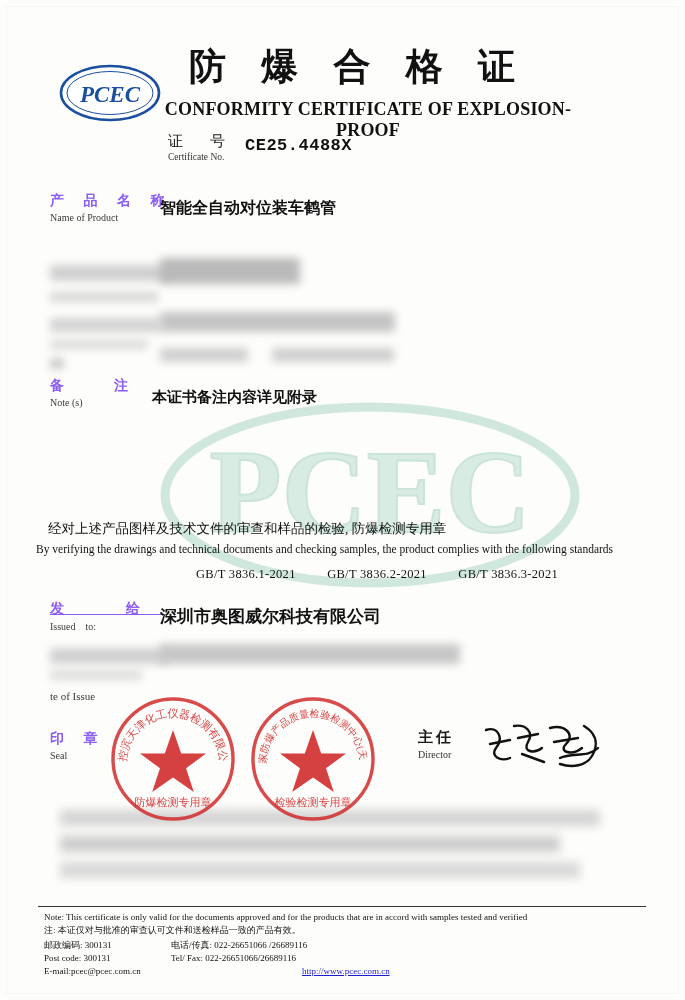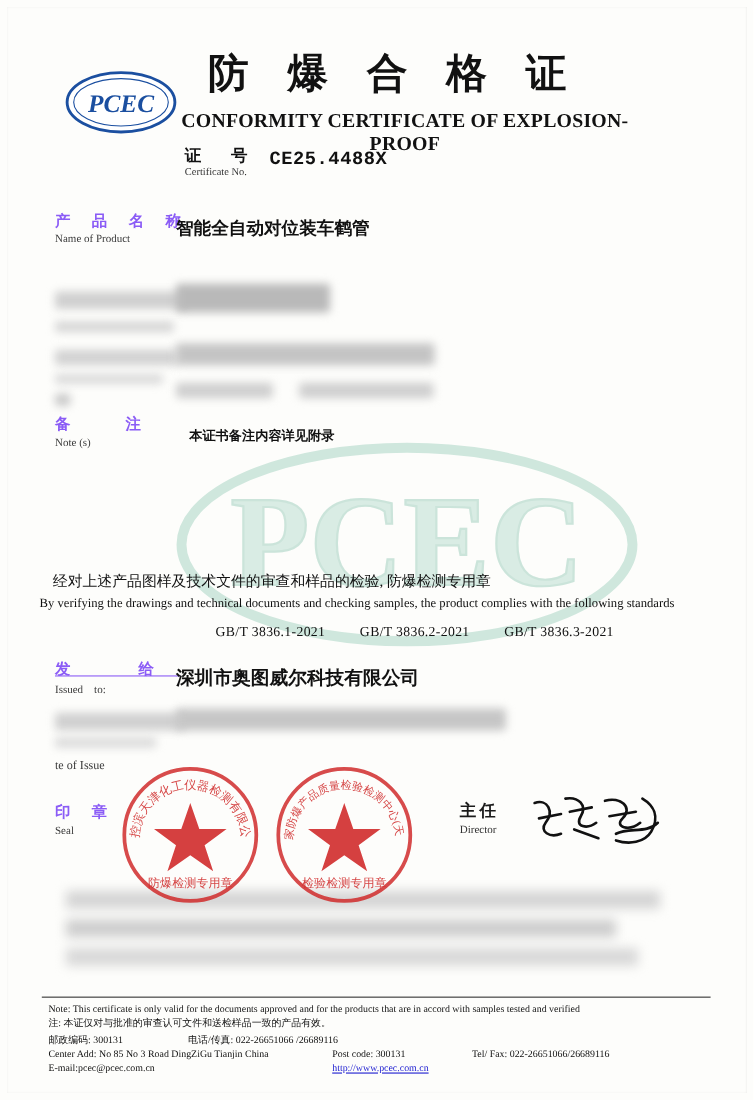--- a/index.html
+++ b/index.html
@@ -85,21 +85,21 @@
 
   
   .cert-label {
     position: absolute;
     left: 168px;
     top: 132px;
     z-index: 3;
   }
   .cert-label .cn {
     font-size: 15px;
-    font-weight: bold;
+    font-weight: normal;
     letter-spacing: 6px;
     color: #111;
   }
   .cert-label .en {
     font-size: 9.5px;
     color: #333;
     margin-top: 1px;
   }
   .cert-value {
     position: absolute;
@@ -141,21 +141,21 @@
     font-size: 16px;
     font-weight: bold;
   }
 
   .lbl-product { left: 50px; top: 192px; }
   .lbl-product .cn { letter-spacing: 8px; }
   .val-product { left: 160px; top: 198px; font-weight: bold; }
 
   .lbl-note { left: 50px; top: 377px; }
   .lbl-note .cn { letter-spacing: 18px; }
-  .val-note { left: 172px; top: 388px; font-weight: bold; font-size: 12px; }
+  .val-note { left: 152px; top: 388px; font-weight: bold; font-size: 15px; }
 
   .lbl-issued { left: 50px; top: 600px; }
   .lbl-issued .cn { letter-spacing: 24px; text-decoration: underline; }
   .val-issued { left: 160px; top: 605px; font-weight: bold; font-size: 17px; }
 
   .lbl-dateissue { left: 50px; top: 688px; }
   .lbl-seal { left: 50px; top: 730px; }
   .lbl-seal .cn { letter-spacing: 8px; }
 
   .lbl-director {
@@ -398,21 +398,20 @@
       <div>Note: This certificate is only valid for the documents approved and for the products that are in accord with samples tested and verified</div>
     </div>
     <div class="row">
       <div class="cn-note">注: 本证仅对与批准的审查认可文件和送检样品一致的产品有效。</div>
     </div>
     <div class="row" style="margin-top:2px;">
       <div class="c2">邮政编码: 300131</div>
       <div class="c3">电话/传真: 022-26651066 /26689116</div>
     </div>
     <div class="row">
-      <div class="c1">Center Add: No 85 No 3 Road DingZiGu Tianjin China</div>
       <div class="c2">Post code: 300131</div>
       <div class="c3">Tel/ Fax: 022-26651066/26689116</div>
     </div>
     <div class="row">
       <div class="c1">E-mail:pcec@pcec.com.cn</div>
       <div class="c2"><a href="#">http://www.pcec.com.cn</a></div>
       <div class="c3"></div>
     </div>
   </div>
 </div>

